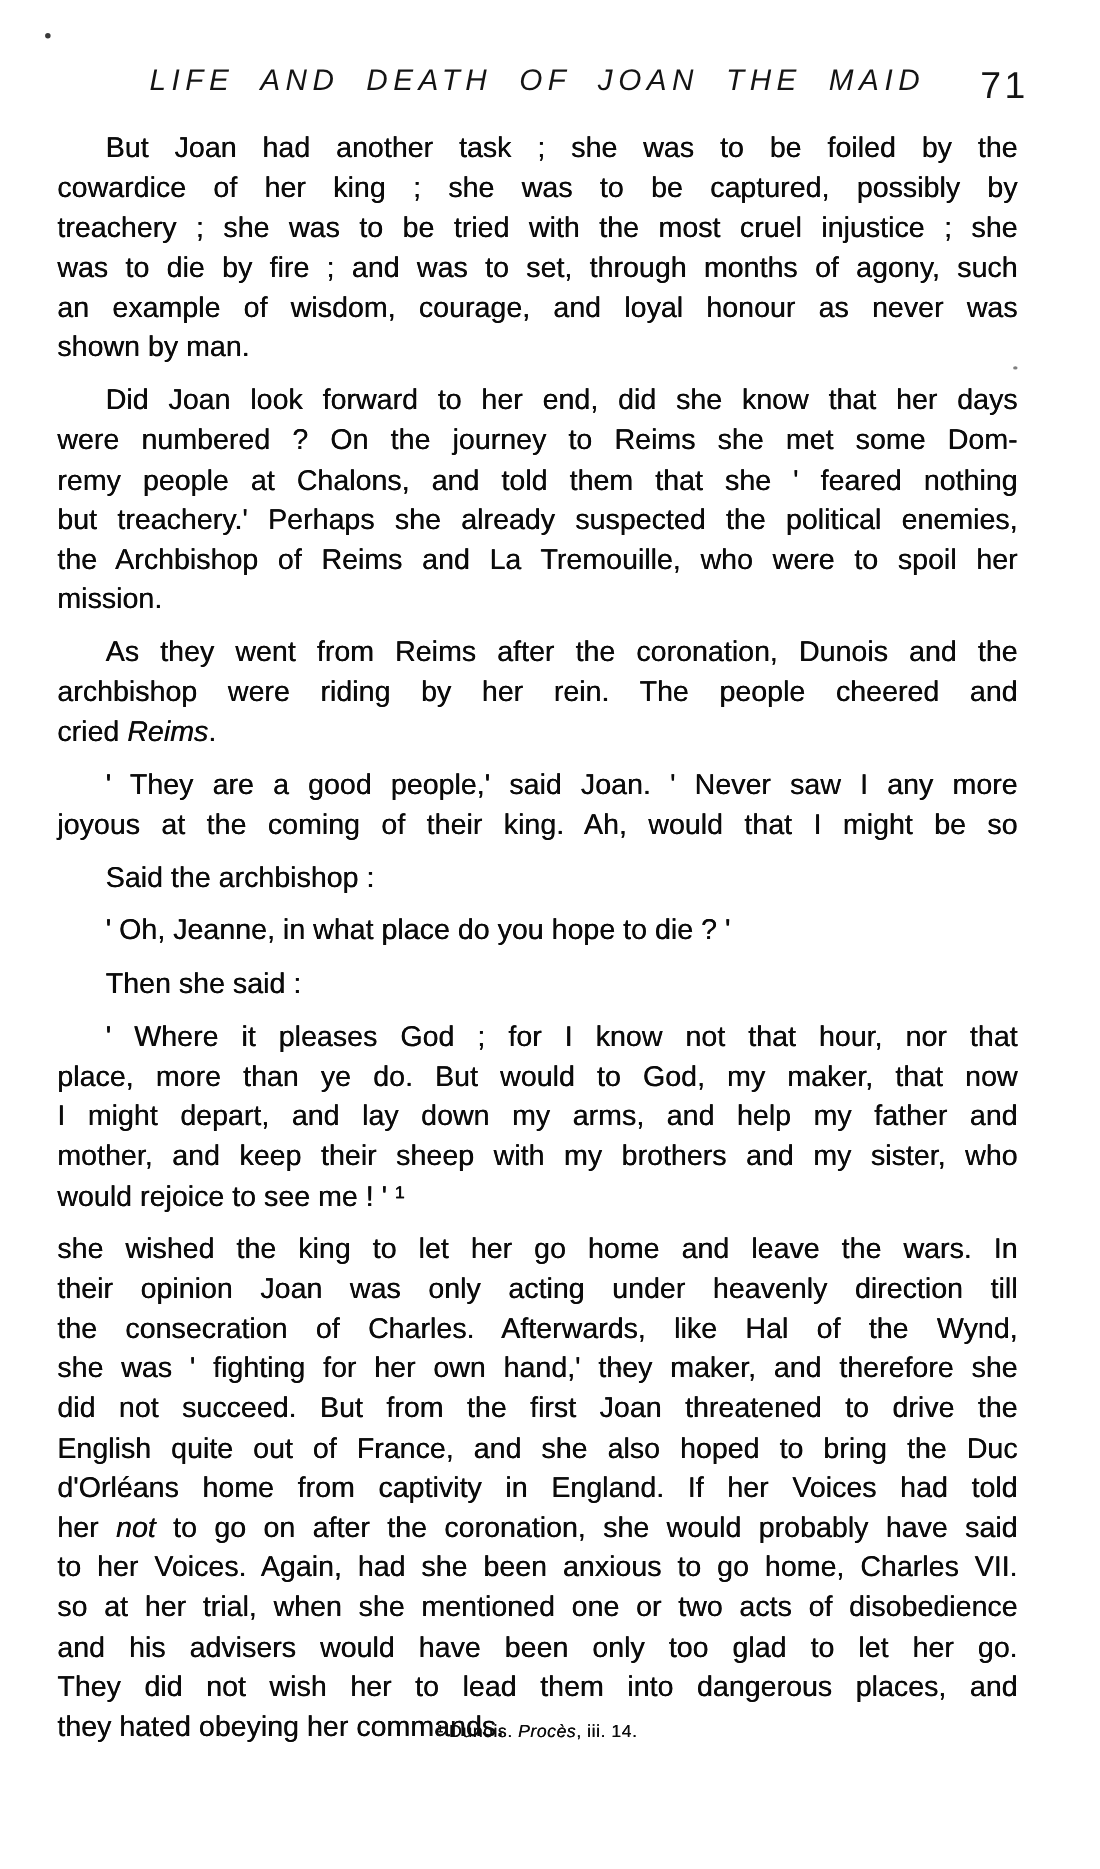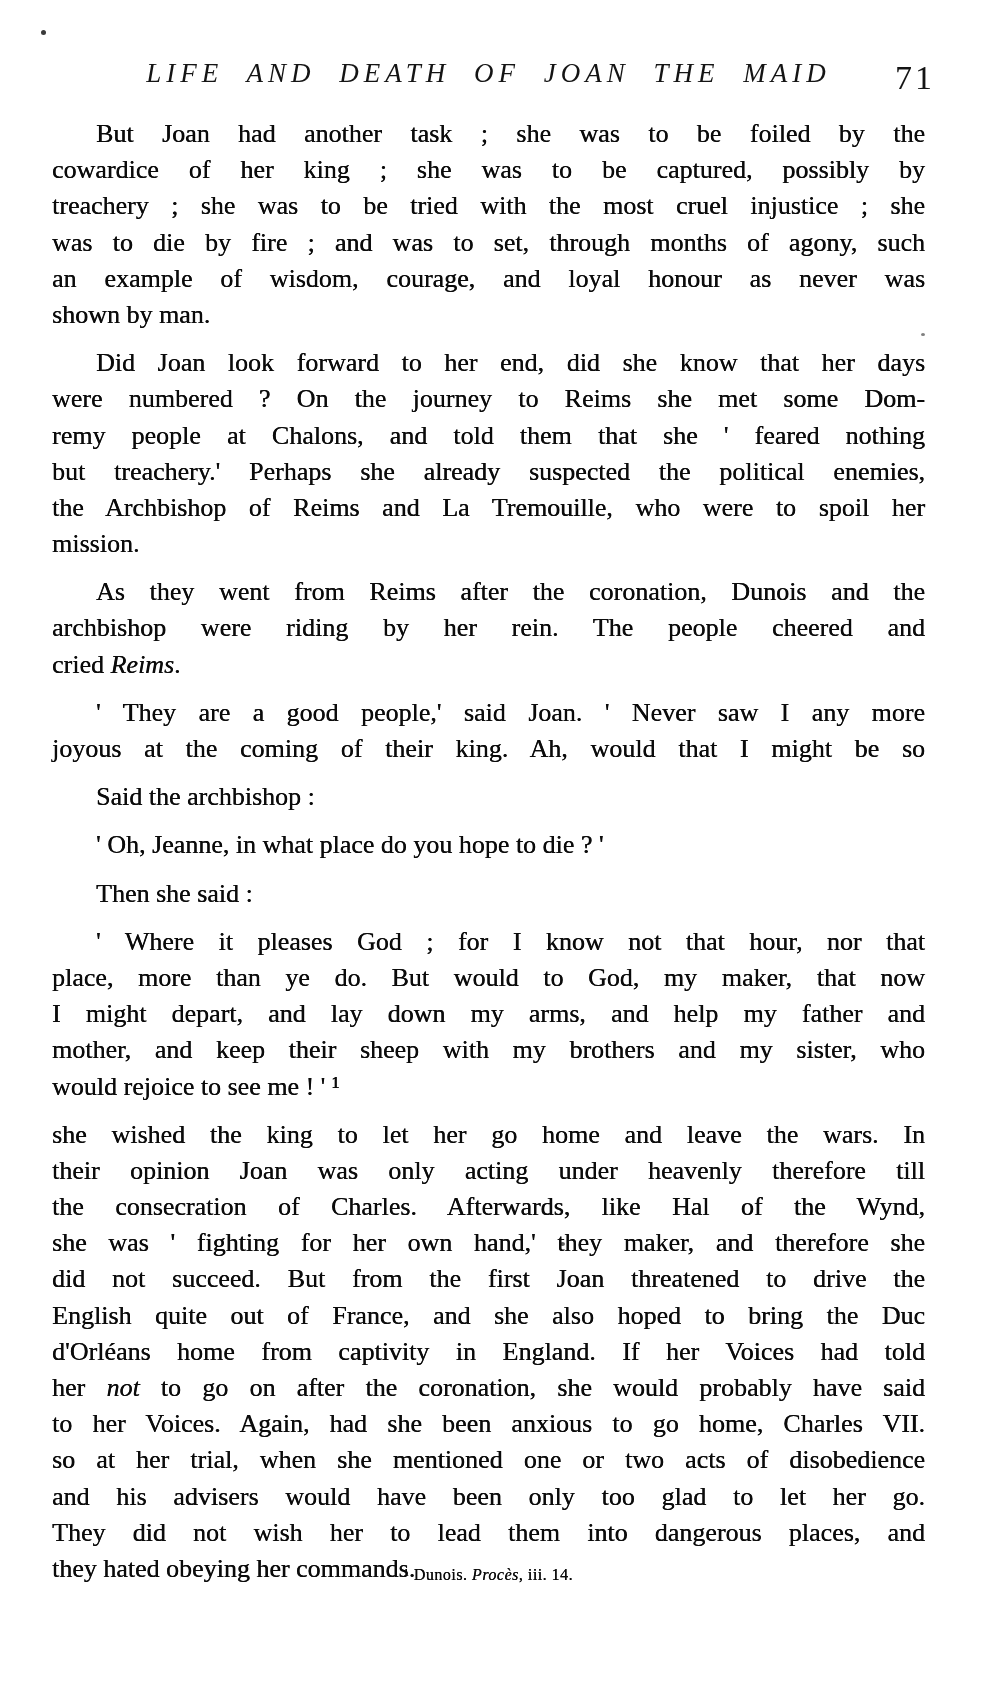--- a/index.html
+++ b/index.html
@@ -2,21 +2,21 @@
 <html><head>
 <meta charset="utf-8">
 <style>
   html, body { margin: 0; padding: 0; background: #ffffff; }
   .page {
     position: relative;
     width: 1000px;
     height: 1699px;
     background: #ffffff;
     color: #0b0b0b;
-    font-family: Liberation Serif, serif;
+    font-family: Liberation Sans, sans-serif;
     overflow: hidden;
   }
   .running-header {
     position: absolute;
     left: 40px;
     top: 58px;
     width: 897px;
     height: 34px;
   }
   .running-header .title {
@@ -122,21 +122,21 @@
       </div>
       <div class="paragraph">
         <div class="text-line first">' Where it pleases God ;  for I know not that hour, nor that</div>
         <div class="text-line">place, more than ye do.  But would to God, my maker, that now</div>
         <div class="text-line">I might depart, and lay down my arms, and help my father and</div>
         <div class="text-line">mother, and keep their sheep with my brothers and my sister, who</div>
         <div class="text-line last">would rejoice to see me ! ' ¹</div>
       </div>
       <div class="paragraph">
         <div class="text-line">she wished the king to let her go home and leave the wars.  In</div>
-        <div class="text-line">their opinion Joan was only acting under heavenly therefore till</div>
+        <div class="text-line">their opinion Joan was only acting under heavenly direction till</div>
         <div class="text-line">the consecration of Charles.  Afterwards, like Hal of the Wynd,</div>
         <div class="text-line">she was ' fighting for her own hand,' they maker, and therefore she</div>
         <div class="text-line">did not succeed.  But from the first Joan threatened to drive the</div>
         <div class="text-line">English quite out of France, and she also hoped to bring the Duc</div>
         <div class="text-line">d'Orléans home from captivity in England.  If her Voices had told</div>
         <div class="text-line">her <i>not</i> to go on after the coronation, she would probably have said</div>
         <div class="text-line">to her Voices.  Again, had she been anxious to go home, Charles VII.</div>
         <div class="text-line">so at her trial, when she mentioned one or two acts of disobedience</div>
         <div class="text-line">and his advisers would have been only too glad to let her go.</div>
         <div class="text-line">They did not wish her to lead them into dangerous places, and</div>

